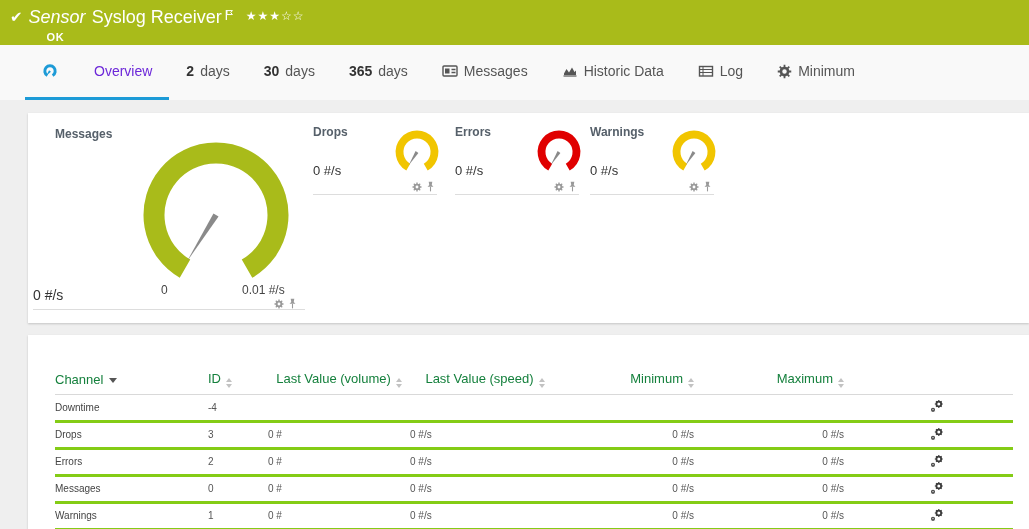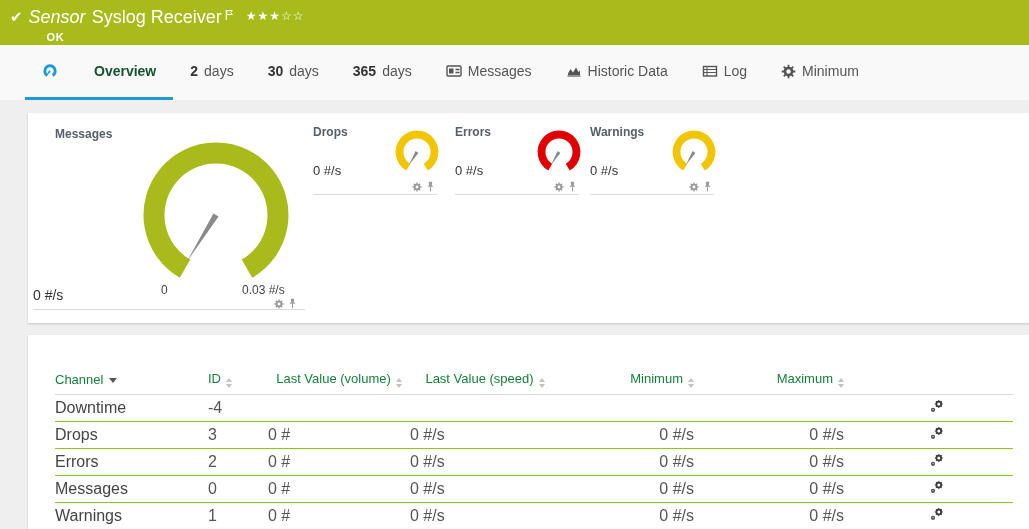--- a/index.html
+++ b/index.html
@@ -15,21 +15,21 @@
   .title-prefix { font-style:italic; font-size:18px; margin-right:6px; }
   .title-main { font-size:18px; }
   .flag { margin:0 2px 0 3px; position:relative; top:-2px; }
   .stars { font-size:12px; letter-spacing:1px; margin-left:10px; position:relative; top:-1px; }
   .status-ok { font-size:11px; font-weight:bold; margin:3px 0 0 18px; letter-spacing:.5px; }
 
   
   .tabbar { height:55px; background:#f9f9f9; display:flex; padding-left:25px; }
   .tab { display:flex; align-items:center; gap:6px; padding:0 17px; font-size:14px; color:#555;
          border-bottom:3px solid transparent; cursor:pointer; white-space:nowrap; }
-  .tab.active { border-bottom-color:#1d9bd7; color:#14532d; font-weight:bold;gap:36px; }
+  .tab.active { border-bottom-color:#1d9bd7; color:#6d28d9; font-weight:normal;gap:36px; }
   .tab b { color:#333; }
   .tab .ticon { display:inline-flex; align-items:center; }
 
   
   .panel { margin-left:28px; background:#fff; box-shadow:0 1px 2px rgba(0,0,0,.18); }
   .gauges-panel { position:relative; height:210px; margin-top:13px; }
   .channels-panel { margin-top:12px; height:196px; padding-left:27px; overflow:hidden; }
 
   .gauge-label { position:absolute; font-size:12px; font-weight:bold; color:#56606a; }
   .gauge-value { position:absolute; font-size:14px; color:#333; }
@@ -40,21 +40,21 @@
   .mini-gauge { position:absolute; top:12px; width:124px; height:70px; border-bottom:1px solid #ddd; }
   .mini-gauge .gauge-label { left:0; top:0; }
   .mini-gauge .gauge-value { left:0; top:38px; font-size:13px; }
   .mini-gauge svg.dial { position:absolute; left:81px; top:4px; }
   .mini-gauge .panel-icons { right:2px; bottom:2px; }
 
   
   table { border-collapse:collapse; table-layout:fixed; width:958px; margin-top:31px; }
   th { font-size:13px; font-weight:normal; color:#15803d; height:28px; border-bottom:1px solid #d9d9d9;
        vertical-align:middle; white-space:nowrap; }
-  td { font-size:16px; color:#555; height:27px; border-bottom:1px solid #84cc16; vertical-align:middle;margin-left:40px; }
+  td { font-size:10px; color:#555; height:27px; border-bottom:3px solid #84cc16; vertical-align:middle;margin-left:40px; }
   td.c-channel { color:#444; }
   .a-left { text-align:left; }
   .a-center { }
   .a-right { text-align:right; padding-right:16px; }
   th.sortable { cursor:pointer; }
   .sort { display:inline-flex; flex-direction:column; gap:2px; margin-left:5px; vertical-align:1px; }
   .sort i { width:0; height:0; border-left:3.5px solid transparent; border-right:3.5px solid transparent; }
   .sort .up { border-bottom:4px solid #c2c2c2; }
   .sort .down { border-top:4px solid #c2c2c2; }
   .sorted-arrow { display:inline-block; width:0; height:0; border-left:4.5px solid transparent;
@@ -148,21 +148,21 @@
   </nav>
 
   <section class="panel gauges-panel">
 
     <span class="gauge-label" style="left:27px; top:14px;">Messages</span>
     <svg style="position:absolute; left:108px; top:22px;" width="160" height="160" viewBox="0 0 160 160">
       <path d="M49 133.7 A62 62 0 1 1 111 133.7" fill="none" stroke-width="21" stroke="#a9bb1a"></path>
       <polygon points="0,-3 0,3 55,0" transform="translate(80,80) rotate(122)" fill="#8a8a8a"></polygon>
     </svg>
     <span class="scale-label" style="left:133px; top:170px;">0</span>
-    <span class="scale-label" style="left:214px; top:170px;">0.03 #/s</span>
+    <span class="scale-label" style="left:214px; top:170px;">0.01 #/s</span>
     <span class="gauge-value" style="left:5px; top:174px;">0 #/s</span>
     <span class="underline" style="left:5px; top:196px; width:272px;"></span>
     <span class="panel-icons" style="left:246px; top:185px;">
       <svg width="10" height="10" viewBox="0 0 16 16">
         <g stroke="#9a9a9a">
             <circle cx="8" cy="8" r="3.8" stroke-width="3" fill="none"></circle>
         <path stroke-width="2.2" d="M8 .8v3M8 12.2v3M.8 8h3M12.2 8h3M2.9 2.9l2.1 2.1M11 11l2.1 2.1M13.1 2.9 11 5M5 11l-2.1 2.1"></path>
           </g>
       </svg>
       <svg width="9" height="11" viewBox="0 0 10 12">

